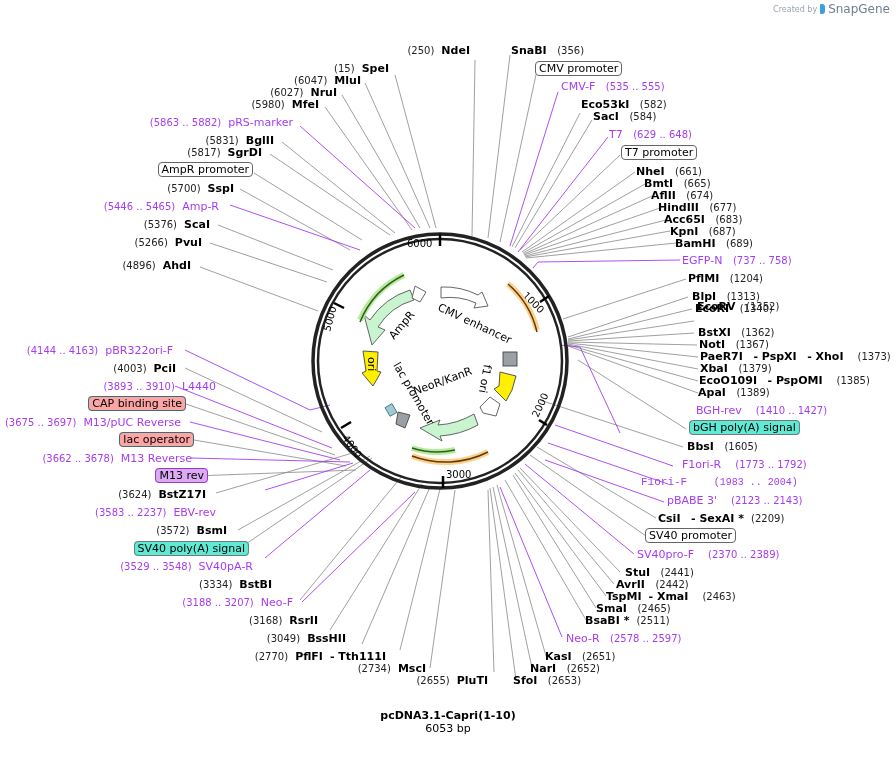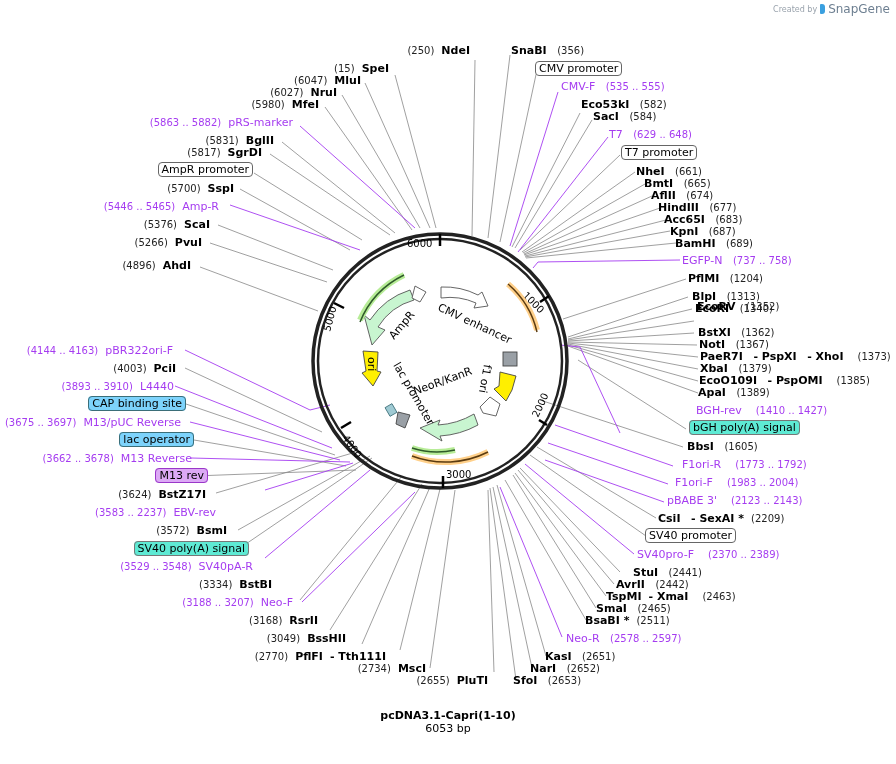--- a/index.html
+++ b/index.html
@@ -8,21 +8,21 @@
   .credit{position:absolute;right:6px;top:2px;font-size:8px;color:#9aa3ad;display:flex;align-items:center;gap:3px;justify-content:space-between;}
   .credit .brand{font-size:12px;color:#6d7f91;}
   .credit .logo{display:inline-block;width:5px;height:10px;background:#3aa0e0;border-radius:1px 3px 3px 1px;}
   .lbl{position:absolute;white-space:nowrap;font-size:11px;line-height:13px;color:#000;}
   .lbl .pos{font-size:10px;color:#222;}
   .lbl .name{font-weight:bold;}
   .lbl.primer{color:#a53cf0;}
   .lbl.primer .pos{color:#a53cf0;}
   .lbl.primer .name{font-weight:normal;}
   .box{border:1px solid #666;border-radius:4px;padding:0 3px;font-size:11px;line-height:12px;background:#fff;}
-  .box.teal{background:#7dd3fc;border-color:#3b6e78;}
+  .box.teal{background:#fca5a5;border-color:#3b6e78;}
   .box.gray{background:#5eead4;border-color:#777;}
   .box.violet{background:#dca9f5;border-color:#9a37c9;text-align:right;}
   .title{position:absolute;left:0;width:896px;top:709px;text-align:center;font-weight:bold;font-size:11px;}
   .sub{position:absolute;left:0;width:896px;top:722px;text-align:center;font-size:11px;}
 </style>
 </head>
 <body>
 
 <svg id="map" width="896" height="764">
 
@@ -183,21 +183,21 @@
   <div class="lbl" style="right:622px;top:134px;"><span class="pos">(5831)</span>&nbsp; <span class="name">BglII</span></div>
   <div class="lbl" style="right:634px;top:146px;"><span class="pos">(5817)</span>&nbsp; <span class="name">SgrDI</span></div>
   <div class="lbl" style="right:643px;top:163px;"><span class="box">AmpR promoter</span></div>
   <div class="lbl" style="right:662px;top:182px;"><span class="pos">(5700)</span>&nbsp; <span class="name">SspI</span></div>
   <div class="lbl primer" style="right:677px;top:200px;"><span class="pos">(5446 .. 5465)</span>&nbsp; <span class="name">Amp-R</span></div>
   <div class="lbl" style="right:686px;top:218px;"><span class="pos">(5376)</span>&nbsp; <span class="name">ScaI</span></div>
   <div class="lbl" style="right:694px;top:236px;"><span class="pos">(5266)</span>&nbsp; <span class="name">PvuI</span></div>
   <div class="lbl" style="right:705px;top:259px;"><span class="pos">(4896)</span>&nbsp; <span class="name">AhdI</span></div>
   <div class="lbl primer" style="right:723px;top:344px;"><span class="pos">(4144 .. 4163)</span>&nbsp; <span class="name">pBR322ori-F</span></div>
   <div class="lbl" style="right:720px;top:362px;"><span class="pos">(4003)</span>&nbsp; <span class="name">PciI</span></div>
-  <div class="lbl primer" style="right:722px;top:380px;"><span class="pos">(3893 .. 3910)</span>&nbsp; <span class="name">L4440</span></div>
+  <div class="lbl primer" style="right:680px;top:380px;"><span class="pos">(3893 .. 3910)</span>&nbsp; <span class="name">L4440</span></div>
   <div class="lbl" style="right:710px;top:397px;"><span class="box teal">CAP binding site</span></div>
   <div class="lbl primer" style="right:715px;top:416px;"><span class="pos">(3675 .. 3697)</span>&nbsp; <span class="name">M13/pUC Reverse</span></div>
   <div class="lbl" style="right:702px;top:433px;"><span class="box teal">lac operator</span></div>
   <div class="lbl primer" style="right:704px;top:452px;"><span class="pos">(3662 .. 3678)</span>&nbsp; <span class="name">M13 Reverse</span></div>
   <div class="lbl" style="right:688px;top:469px;"><span class="box violet">M13 rev</span></div>
   <div class="lbl" style="right:690px;top:488px;"><span class="pos">(3624)</span>&nbsp; <span class="name">BstZ17I</span></div>
   <div class="lbl primer" style="right:680px;top:506px;"><span class="pos">(3583 .. 2237)</span>&nbsp; <span class="name">EBV-rev</span></div>
   <div class="lbl" style="right:669px;top:524px;"><span class="pos">(3572)</span>&nbsp; <span class="name">BsmI</span></div>
   <div class="lbl" style="right:647px;top:542px;"><span class="box gray">SV40 poly(A) signal</span></div>
   <div class="lbl primer" style="right:643px;top:560px;"><span class="pos">(3529 .. 3548)</span>&nbsp; <span class="name">SV40pA-R</span></div>
@@ -233,26 +233,26 @@
   <div class="lbl" style="left:698px;top:326px;"><span class="name">BstXI</span>&nbsp;&nbsp; <span class="pos">(1362)</span></div>
   <div class="lbl" style="left:699px;top:338px;"><span class="name">NotI</span>&nbsp;&nbsp; <span class="pos">(1367)</span></div>
   <div class="lbl" style="left:700px;top:350px;"><span class="name">PaeR7I</span>&nbsp;&nbsp; <span class="name">- PspXI</span>&nbsp;&nbsp; <span class="name">- XhoI</span>&nbsp;&nbsp;&nbsp; <span class="pos">(1373)</span></div>
   <div class="lbl" style="left:700px;top:362px;"><span class="name">XbaI</span>&nbsp;&nbsp; <span class="pos">(1379)</span></div>
   <div class="lbl" style="left:699px;top:374px;"><span class="name">EcoO109I</span>&nbsp;&nbsp; <span class="name">- PspOMI</span>&nbsp;&nbsp;&nbsp; <span class="pos">(1385)</span></div>
   <div class="lbl" style="left:698px;top:386px;"><span class="name">ApaI</span>&nbsp;&nbsp; <span class="pos">(1389)</span></div>
   <div class="lbl primer" style="left:696px;top:404px;"><span class="name">BGH-rev</span>&nbsp;&nbsp;&nbsp; <span class="pos">(1410 .. 1427)</span></div>
   <div class="lbl" style="left:689px;top:421px;"><span class="box gray">bGH poly(A) signal</span></div>
   <div class="lbl" style="left:687px;top:440px;"><span class="name">BbsI</span>&nbsp;&nbsp; <span class="pos">(1605)</span></div>
   <div class="lbl primer" style="left:682px;top:458px;"><span class="name">F1ori-R</span>&nbsp;&nbsp;&nbsp; <span class="pos">(1773 .. 1792)</span></div>
-  <div class="lbl primer" style="left:675px;top:476px;"><span class="name">F1ori-F</span>&nbsp;&nbsp;&nbsp; <span class="pos">(1983 .. 2004)</span></div>
+  <div class="lbl primer" style="left:641px;top:476px;font-family:Liberation Mono, monospace;"><span class="name">F1ori-F</span>&nbsp;&nbsp;&nbsp; <span class="pos">(1983 .. 2004)</span></div>
   <div class="lbl primer" style="left:667px;top:494px;"><span class="name">pBABE 3'</span>&nbsp;&nbsp;&nbsp; <span class="pos">(2123 .. 2143)</span></div>
   <div class="lbl" style="left:658px;top:512px;"><span class="name">CsiI</span>&nbsp;&nbsp; <span class="name">- SexAI *</span>&nbsp; <span class="pos">(2209)</span></div>
   <div class="lbl" style="left:645px;top:529px;"><span class="box">SV40 promoter</span></div>
   <div class="lbl primer" style="left:637px;top:548px;"><span class="name">SV40pro-F</span>&nbsp;&nbsp;&nbsp; <span class="pos">(2370 .. 2389)</span></div>
-  <div class="lbl" style="left:625px;top:566px;margin-left:8px;"><span class="name">StuI</span>&nbsp;&nbsp; <span class="pos">(2441)</span></div>
+  <div class="lbl" style="left:625px;top:566px;"><span class="name">StuI</span>&nbsp;&nbsp; <span class="pos">(2441)</span></div>
   <div class="lbl" style="left:616px;top:578px;"><span class="name">AvrII</span>&nbsp;&nbsp; <span class="pos">(2442)</span></div>
   <div class="lbl" style="left:606px;top:590px;"><span class="name">TspMI</span>&nbsp; <span class="name">- XmaI</span>&nbsp;&nbsp;&nbsp; <span class="pos">(2463)</span></div>
   <div class="lbl" style="left:596px;top:602px;"><span class="name">SmaI</span>&nbsp;&nbsp; <span class="pos">(2465)</span></div>
   <div class="lbl" style="left:585px;top:614px;"><span class="name">BsaBI *</span>&nbsp; <span class="pos">(2511)</span></div>
   <div class="lbl primer" style="left:566px;top:632px;"><span class="name">Neo-R</span>&nbsp;&nbsp; <span class="pos">(2578 .. 2597)</span></div>
   <div class="lbl" style="left:545px;top:650px;"><span class="name">KasI</span>&nbsp;&nbsp; <span class="pos">(2651)</span></div>
   <div class="lbl" style="left:530px;top:662px;"><span class="name">NarI</span>&nbsp;&nbsp; <span class="pos">(2652)</span></div>
   <div class="lbl" style="left:513px;top:674px;"><span class="name">SfoI</span>&nbsp;&nbsp; <span class="pos">(2653)</span></div>
 </div>
 

